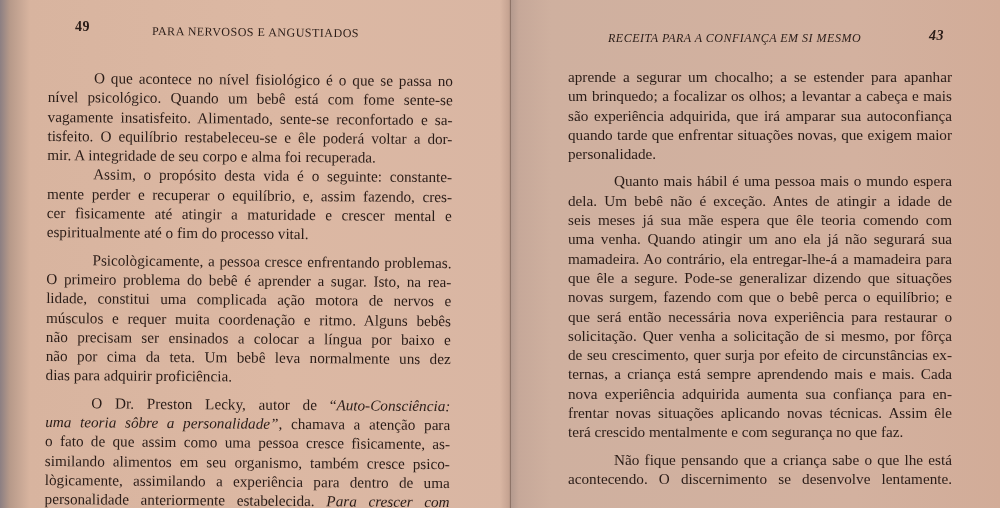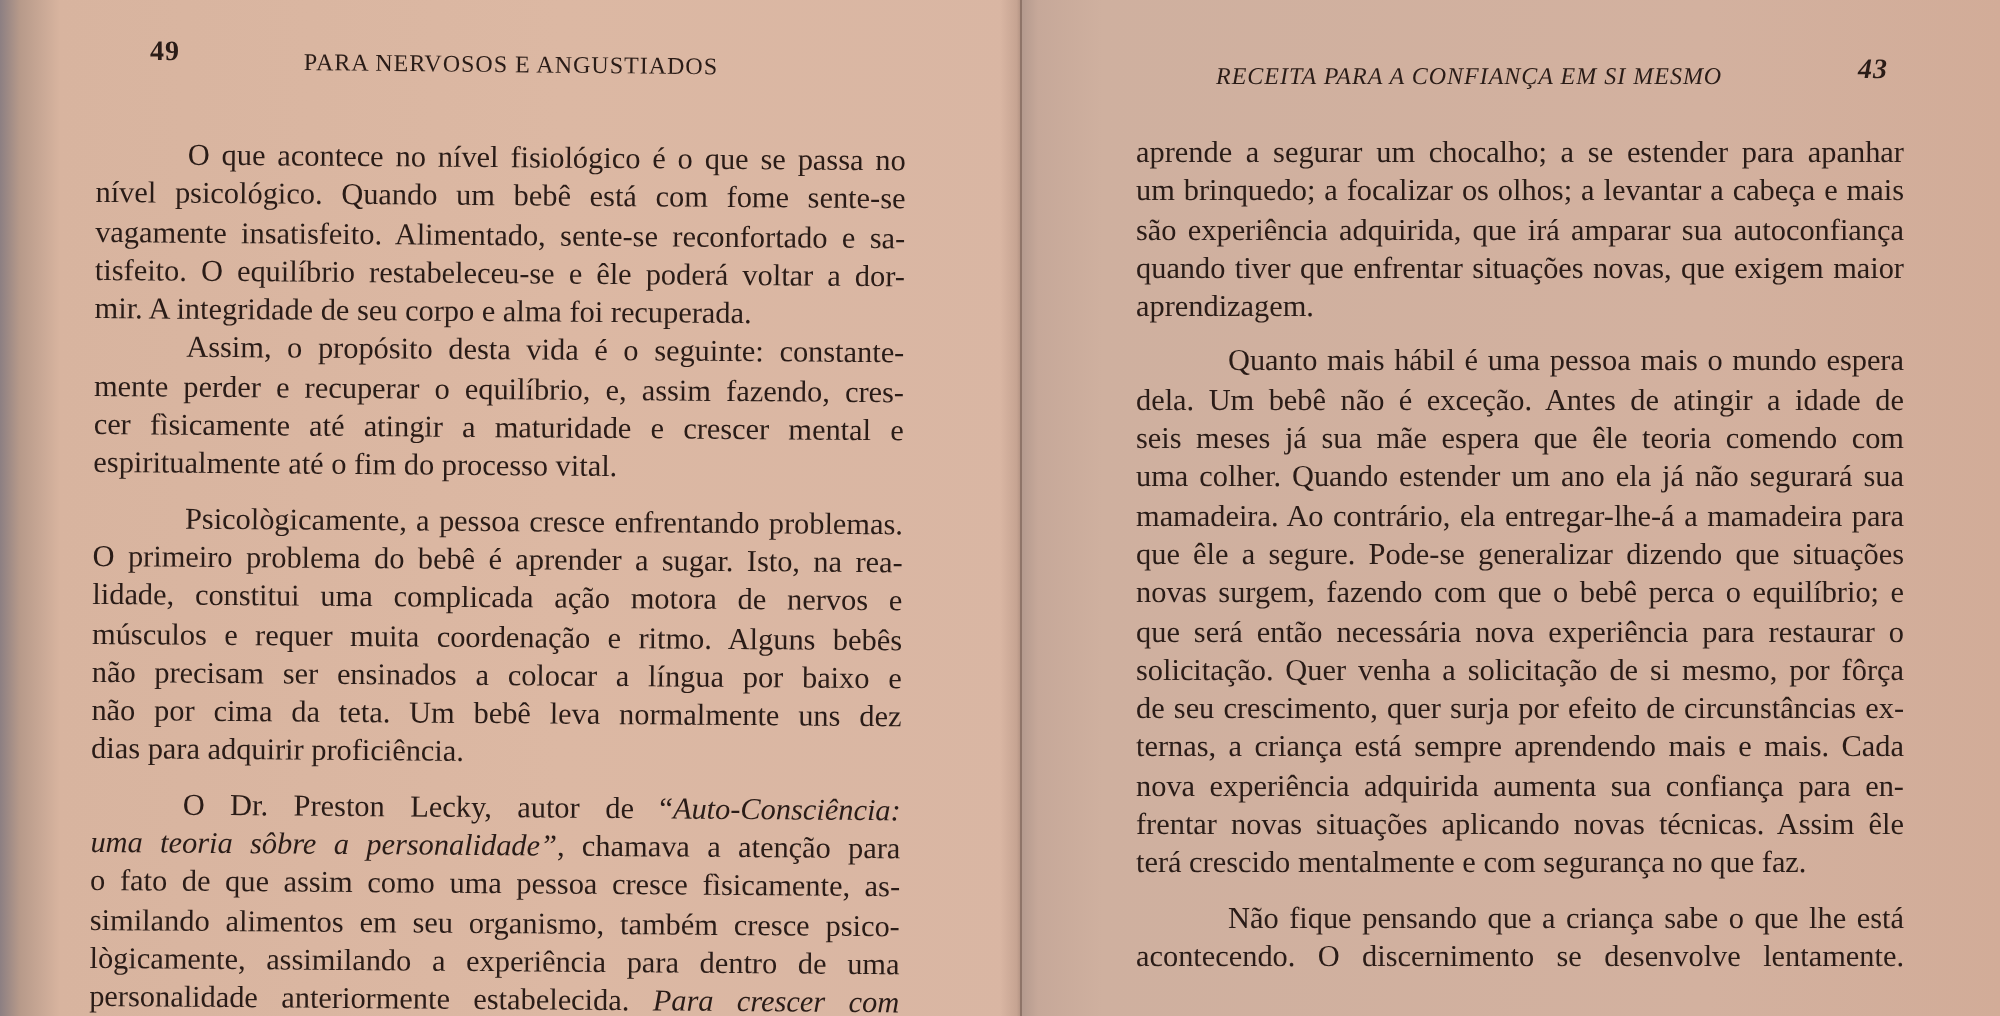--- a/index.html
+++ b/index.html
@@ -90,28 +90,28 @@
 <div class="page page-right">
   <div class="header" style="left:97px; top:31px;">RECEITA PARA A CONFIANÇA EM SI MESMO</div>
   <div class="header page-num" style="left:418px; top:28px;">43</div>
 </div>
 
 <div class="text-block right-block">
 
   <span class="line">aprende a segurar um chocalho; a se estender para apanhar</span>
   <span class="line">um brinquedo; a focalizar os olhos; a levantar a cabeça e mais</span>
   <span class="line">são experiência adquirida, que irá amparar sua autoconfiança</span>
-  <span class="line">quando tiver que enfrentar situações novas, que exigem maior</span>
-  <span class="line last">aprendizagem.</span>
+  <span class="line">quando tarde que enfrentar situações novas, que exigem maior</span>
+  <span class="line last">personalidade.</span>
   <span class="gap"></span>
 
   <span class="line indent">Quanto mais hábil é uma pessoa mais o mundo espera</span>
   <span class="line">dela. Um bebê não é exceção. Antes de atingir a idade de</span>
   <span class="line">seis meses já sua mãe espera que êle teoria comendo com</span>
-  <span class="line">uma colher. Quando estender um ano ela já não segurará sua</span>
+  <span class="line">uma venha. Quando atingir um ano ela já não segurará sua</span>
   <span class="line">mamadeira. Ao contrário, ela entregar-lhe-á a mamadeira para</span>
   <span class="line">que êle a segure. Pode-se generalizar dizendo que situações</span>
   <span class="line">novas surgem, fazendo com que o bebê perca o equilíbrio; e</span>
   <span class="line">que será então necessária nova experiência para restaurar o</span>
   <span class="line">solicitação. Quer venha a solicitação de si mesmo, por fôrça</span>
   <span class="line">de seu crescimento, quer surja por efeito de circunstâncias ex-</span>
   <span class="line">ternas, a criança está sempre aprendendo mais e mais. Cada</span>
   <span class="line">nova experiência adquirida aumenta sua confiança para en-</span>
   <span class="line">frentar novas situações aplicando novas técnicas. Assim êle</span>
   <span class="line last">terá crescido mentalmente e com segurança no que faz.</span>

